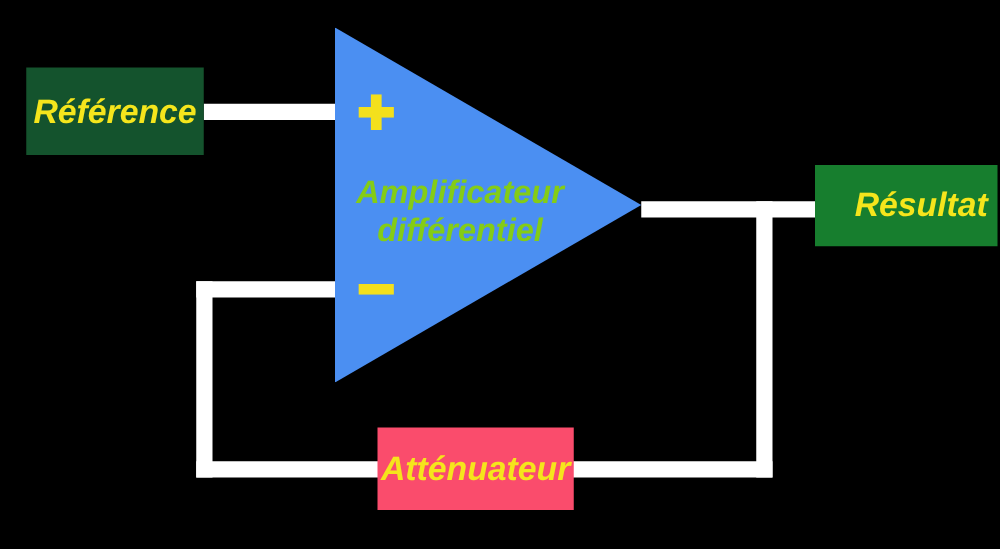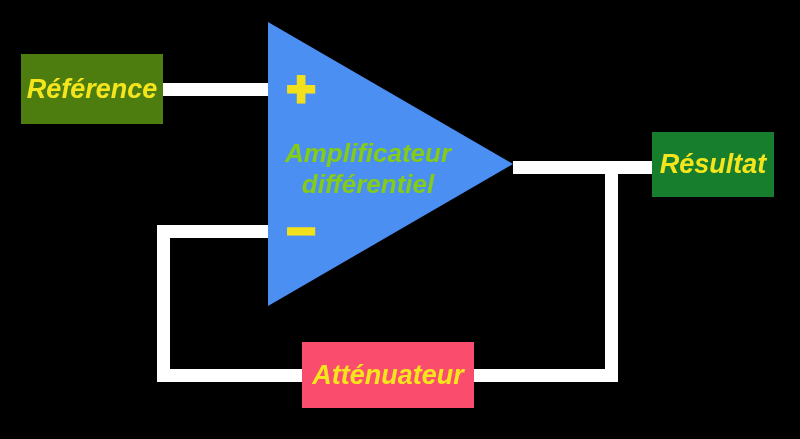--- a/index.html
+++ b/index.html
@@ -65,23 +65,23 @@
   .block {
     position: absolute;
     display: flex;
     align-items: center;
     justify-content: center;
     color: #f5e51c;
     font-weight: bold;
     font-style: italic;
     font-size: 27px;
   }
-  .block-reference  { left:  21px; top:  54px; width: 142px; height: 70px; background: #4d7c0f; }
-  .block-result     { left: 652px; top: 132px; width: 122px; height: 65px; background: #177e2e; }
-  .block-attenuator { left: 302px; top: 342px; width: 172px; height: 66px; background: #fa4c6c; }
+  .block-reference  { left:  21px; top:  54px; width: 142px; height: 70px; background: #14532d; }
+  .block-result     { left: 652px; top: 132px; width: 122px; height: 65px; background: #177e2e; padding-left: 24px; }
+  .block-attenuator { left: 302px; top: 342px; width: 157px; height: 66px; background: #fa4c6c; }
 </style>
 </head>
 <body>
 
 <div class="canvas">
 
   <div class="wire wire-ref"></div>
   <div class="wire wire-out"></div>
   <div class="wire wire-branch-v"></div>
   <div class="wire wire-bottom"></div>

